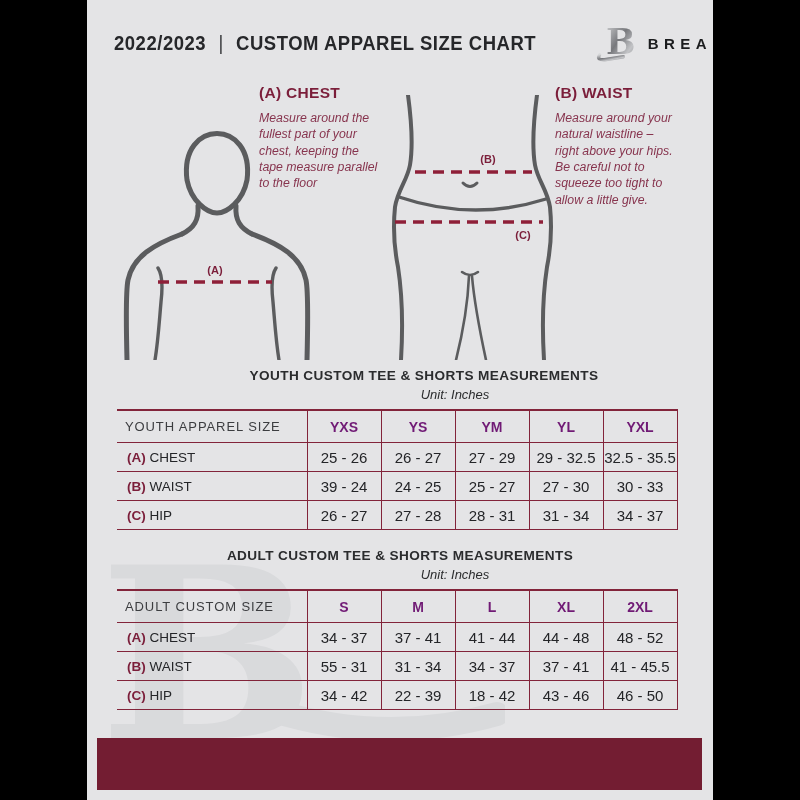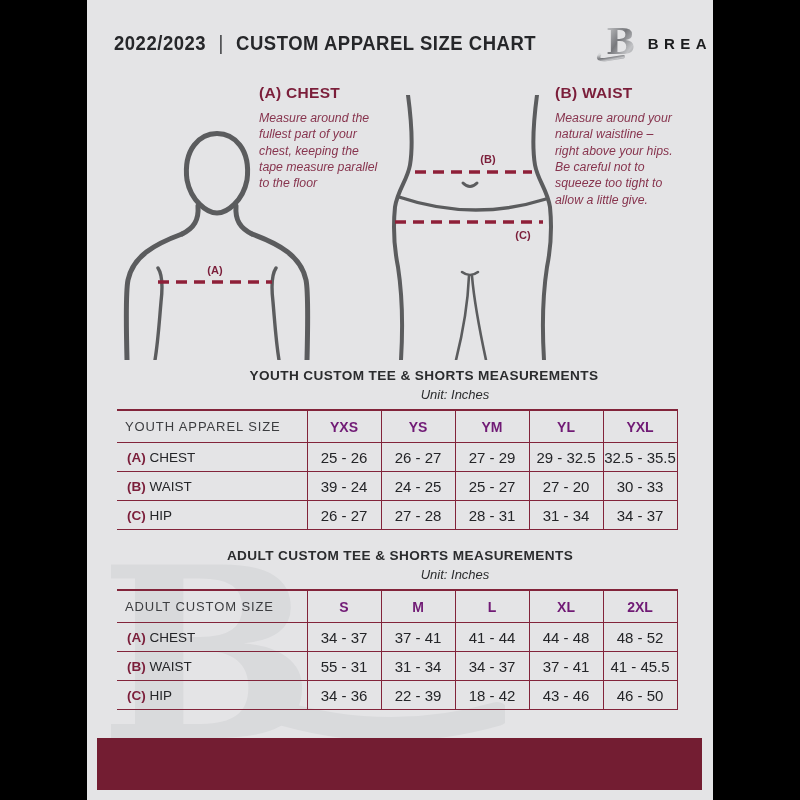--- a/index.html
+++ b/index.html
@@ -166,21 +166,21 @@
           <td class="val">26 - 27</td>
           <td class="val">27 - 29</td>
           <td class="val">29 - 32.5</td>
           <td class="val">32.5 - 35.5</td>
         </tr>
         <tr>
           <td class="row-label"><span class="key">(B)</span><span> WAIST</span></td>
           <td class="val">39 - 24</td>
           <td class="val">24 - 25</td>
           <td class="val">25 - 27</td>
-          <td class="val">27 - 20</td>
+          <td class="val">27 - 30</td>
           <td class="val">30 - 33</td>
         </tr>
         <tr>
           <td class="row-label"><span class="key">(C)</span><span> HIP</span></td>
           <td class="val">26 - 27</td>
           <td class="val">27 - 28</td>
           <td class="val">28 - 31</td>
           <td class="val">31 - 34</td>
           <td class="val">34 - 37</td>
         </tr>
@@ -220,21 +220,21 @@
         <tr>
           <td class="row-label"><span class="key">(B)</span><span> WAIST</span></td>
           <td class="val">55 - 31</td>
           <td class="val">31 - 34</td>
           <td class="val">34 - 37</td>
           <td class="val">37 - 41</td>
           <td class="val">41 - 45.5</td>
         </tr>
         <tr>
           <td class="row-label"><span class="key">(C)</span><span> HIP</span></td>
-          <td class="val">34 - 36</td>
+          <td class="val">34 - 42</td>
           <td class="val">22 - 39</td>
           <td class="val">18 - 42</td>
           <td class="val">43 - 46</td>
           <td class="val">46 - 50</td>
         </tr>
       </tbody>
     </table>
 
   <div class="footer-bar"></div>
 </div>

